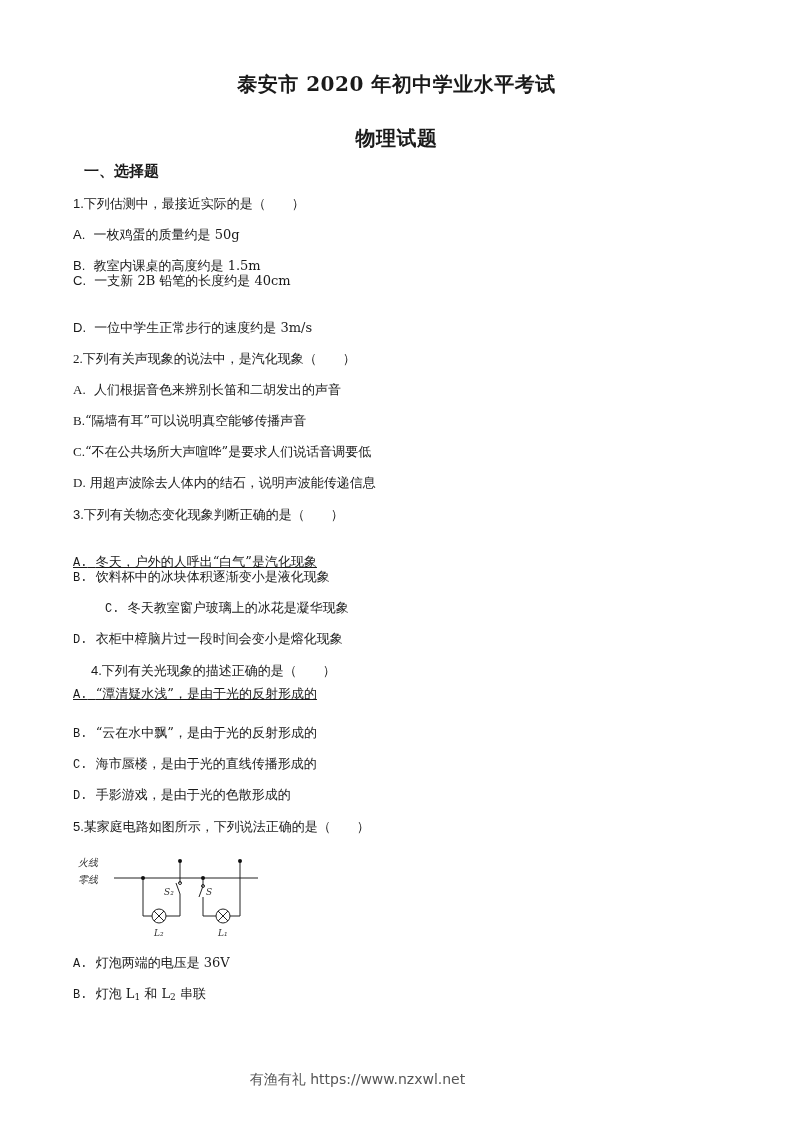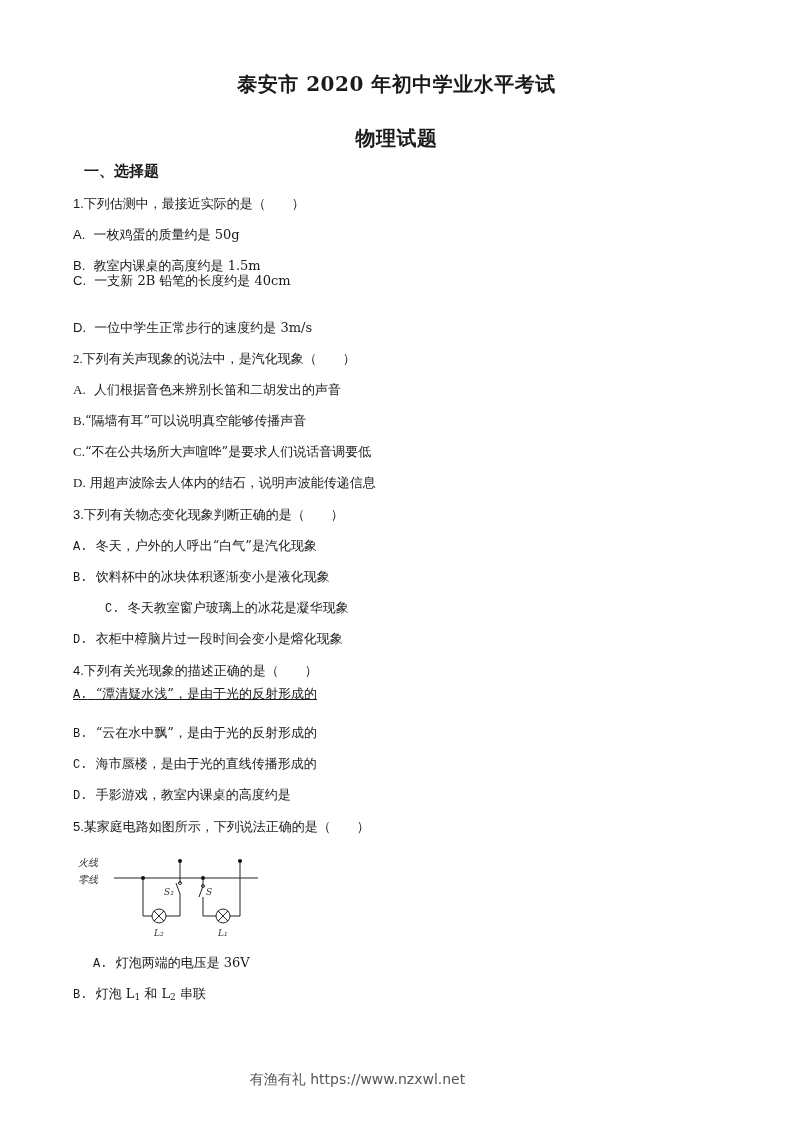--- a/index.html
+++ b/index.html
@@ -67,47 +67,47 @@
 <div class="line" style="top:444px;">
   <span class="opt-lbl">C.</span><span>“不在公共场所大声喧哗”是要求人们说话音调要低</span>
 </div>
 <div class="line" style="top:475px;">
   <span class="opt-lbl">D.</span>&nbsp;<span>用超声波除去人体内的结石，说明声波能传递信息</span>
 </div>
 
 <div class="line" style="top:507px;">
   <span class="lbl">3.</span><span>下列有关物态变化现象判断正确的是（　　）</span>
 </div>
-<div class="line" style="top:538px;">
+<div class="line" style="top:554px;text-decoration:underline;">
   <span class="mono-lbl">A.</span>&nbsp;&nbsp;<span>冬天，户外的人呼出“白气”是汽化现象</span>
 </div>
 <div class="line" style="top:569px;">
   <span class="mono-lbl">B.</span>&nbsp;&nbsp;<span>饮料杯中的冰块体积逐渐变小是液化现象</span>
 </div>
 <div class="line" style="top:600px;margin-left:32px;">
   <span class="mono-lbl">C.</span>&nbsp;&nbsp;<span>冬天教室窗户玻璃上的冰花是凝华现象</span>
 </div>
 <div class="line" style="top:631px;">
   <span class="mono-lbl">D.</span>&nbsp;&nbsp;<span>衣柜中樟脑片过一段时间会变小是熔化现象</span>
 </div>
 
-<div class="line" style="top:663px;">
+<div class="line" style="top:663px;margin-left:18px;">
   <span class="lbl">4.</span><span>下列有关光现象的描述正确的是（　　）</span>
 </div>
 <div class="line" style="top:686px;text-decoration:underline;">
   <span class="mono-lbl">A.</span>&nbsp;&nbsp;<span>“潭清疑水浅”，是由于光的反射形成的</span>
 </div>
 <div class="line" style="top:725px;">
   <span class="mono-lbl">B.</span>&nbsp;&nbsp;<span>“云在水中飘”，是由于光的反射形成的</span>
 </div>
 <div class="line" style="top:756px;">
   <span class="mono-lbl">C.</span>&nbsp;&nbsp;<span>海市蜃楼，是由于光的直线传播形成的</span>
 </div>
 <div class="line" style="top:787px;">
-  <span class="mono-lbl">D.</span>&nbsp;&nbsp;<span>手影游戏，教室内课桌的高度约是</span>
+  <span class="mono-lbl">D.</span>&nbsp;&nbsp;<span>手影游戏，是由于光的色散形成的</span>
 </div>
 
 <div class="line" style="top:819px;">
   <span class="lbl">5.</span><span>某家庭电路如图所示，下列说法正确的是（　　）</span>
 </div>
 
 <div class="circuit">
   <svg width="200" height="90" viewBox="0 0 200 90" xmlns="http://www.w3.org/2000/svg">
     <g fill="#333" font-family="DejaVu Serif, serif">
       <text x="8" y="16" font-size="10">火线</text>
@@ -151,20 +151,20 @@
     </g>
     <g fill="#333" font-family="DejaVu Serif, serif" font-size="9">
       <text x="94" y="45">S₂</text>
       <text x="136" y="45">S</text>
       <text x="84" y="86">L₂</text>
       <text x="148" y="86">L₁</text>
     </g>
   </svg>
 </div>
 
-<div class="line" style="top:955px;margin-left:20px;">
+<div class="line" style="top:955px;">
   <span class="mono-lbl">A.</span>&nbsp;&nbsp;<span>灯泡两端的电压是 36V</span>
 </div>
 <div class="line" style="top:986px;">
   <span class="mono-lbl">B.</span>&nbsp;&nbsp;<span><span>灯泡 L</span><sub>1</sub><span> 和 L</span><sub>2</sub><span> 串联</span></span>
 </div>
 
 <div class="footer">有渔有礼 https://www.nzxwl.net</div>
 
 </body></html>

